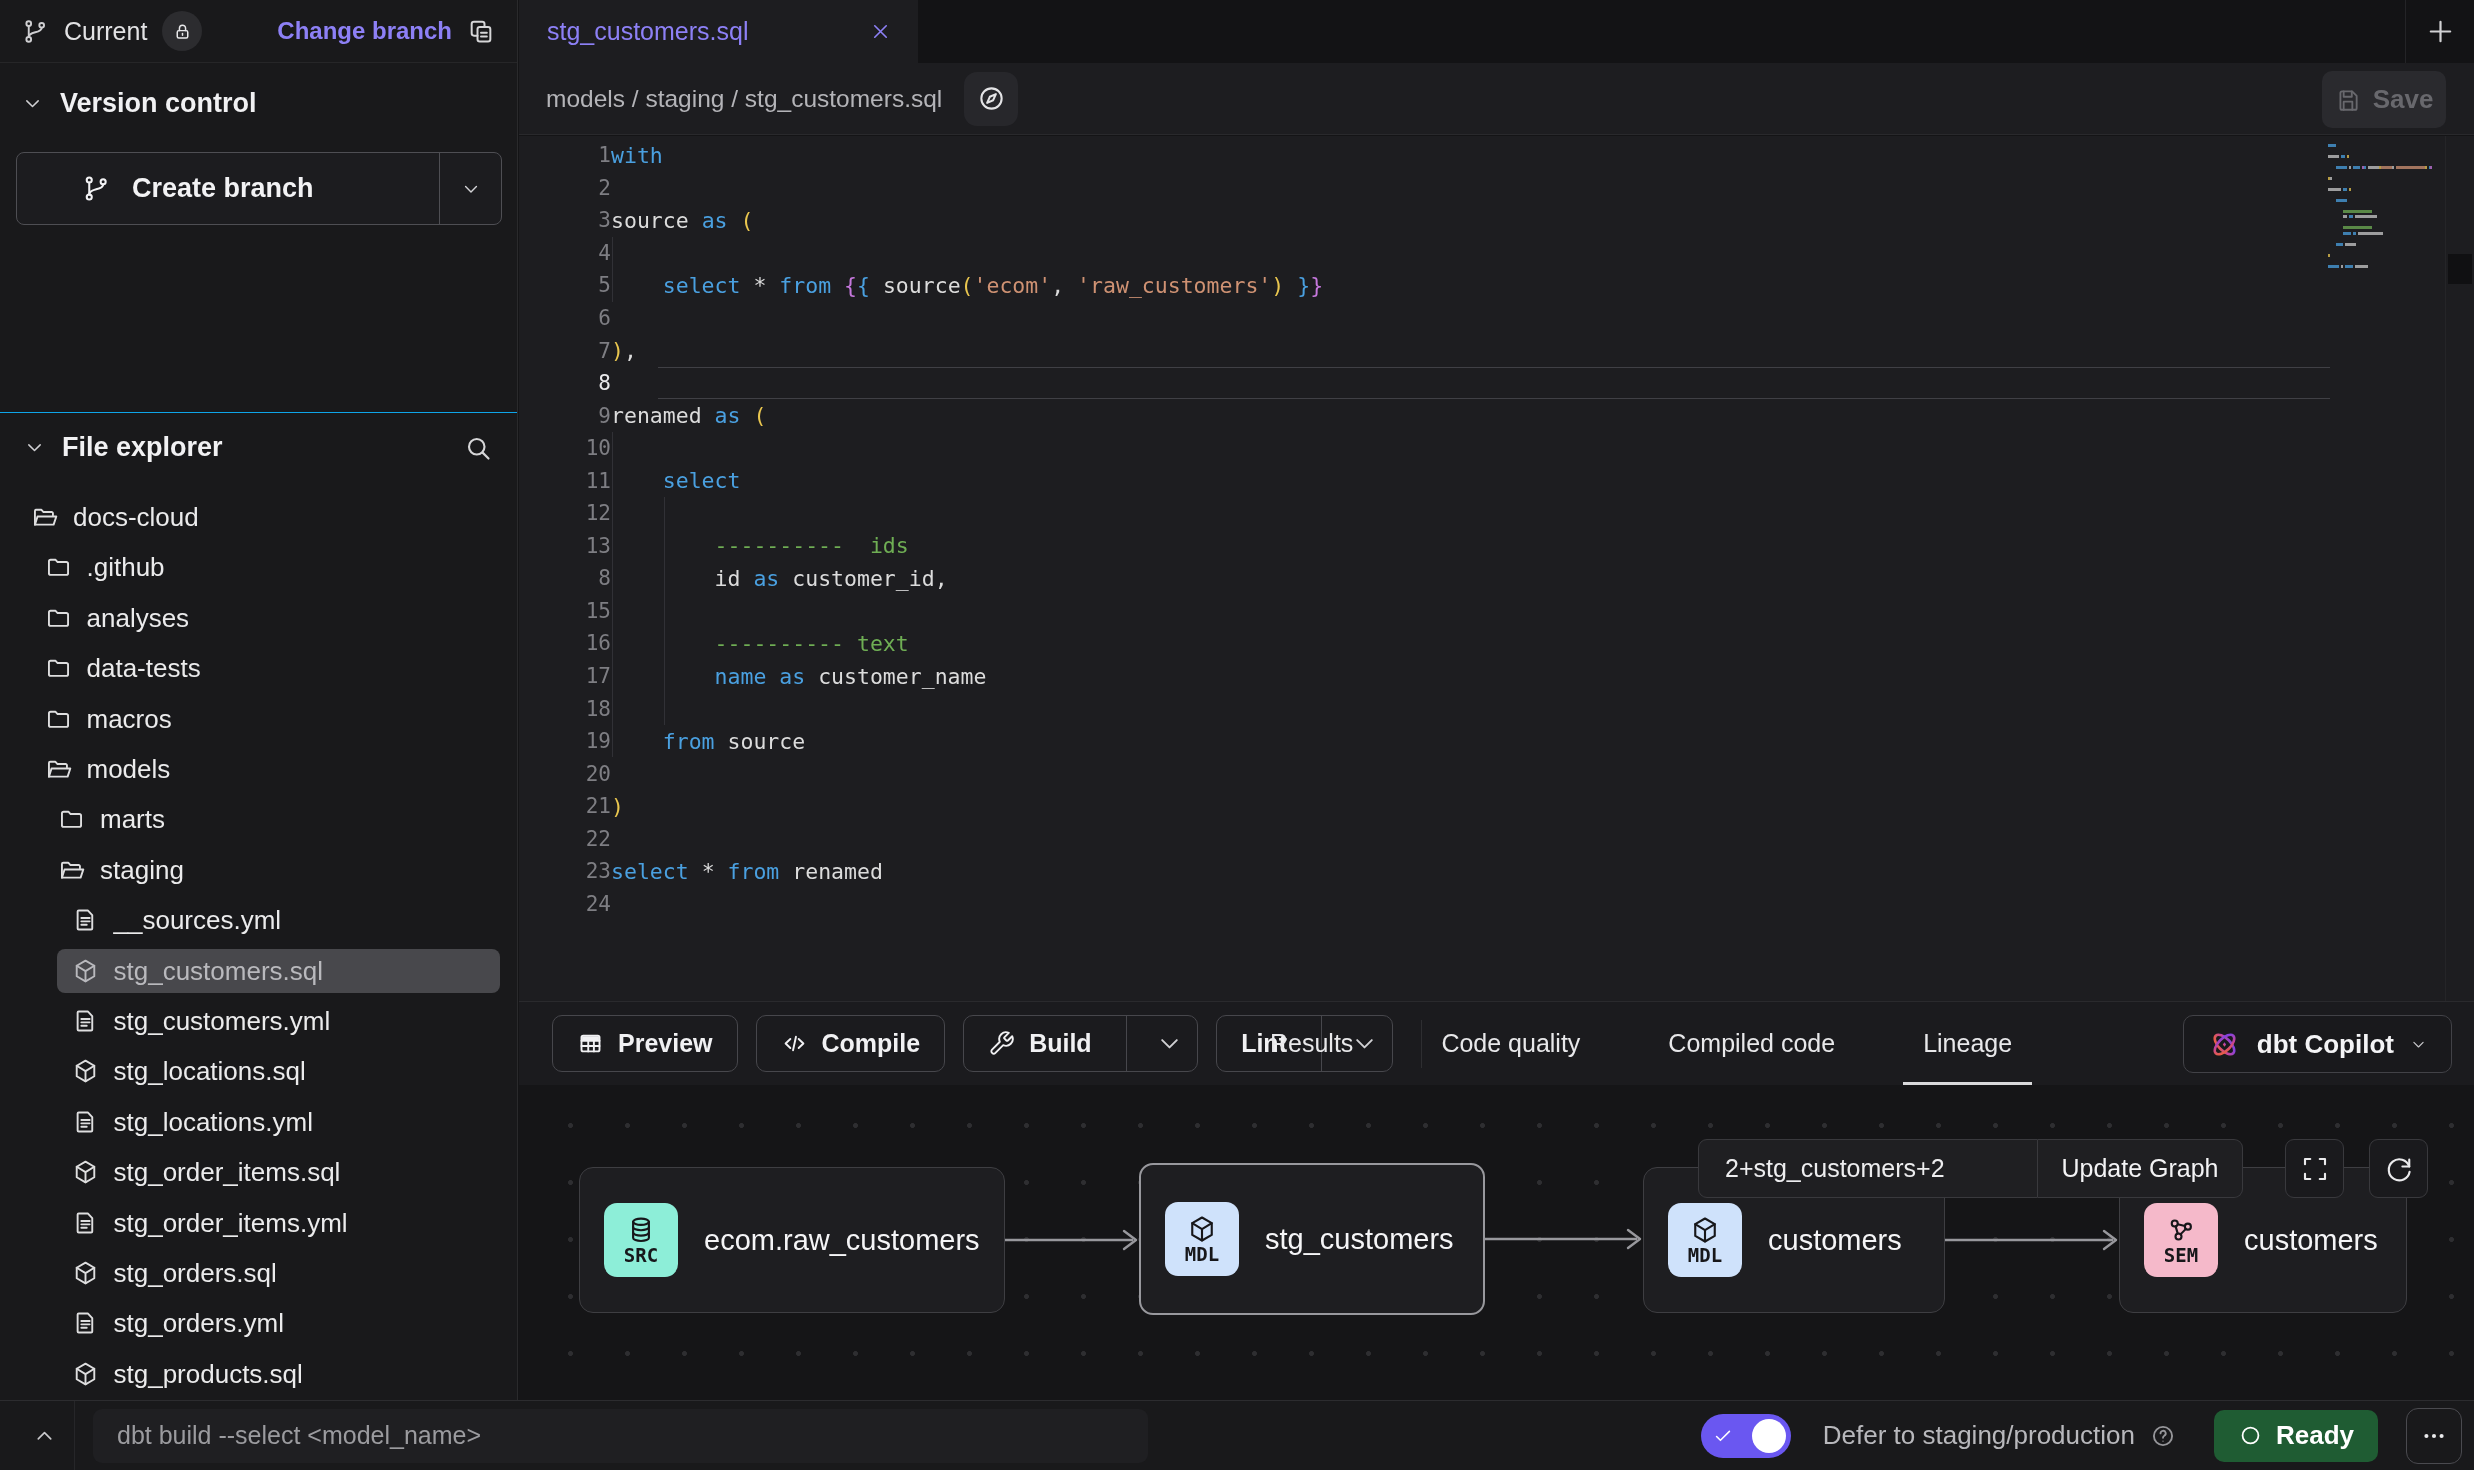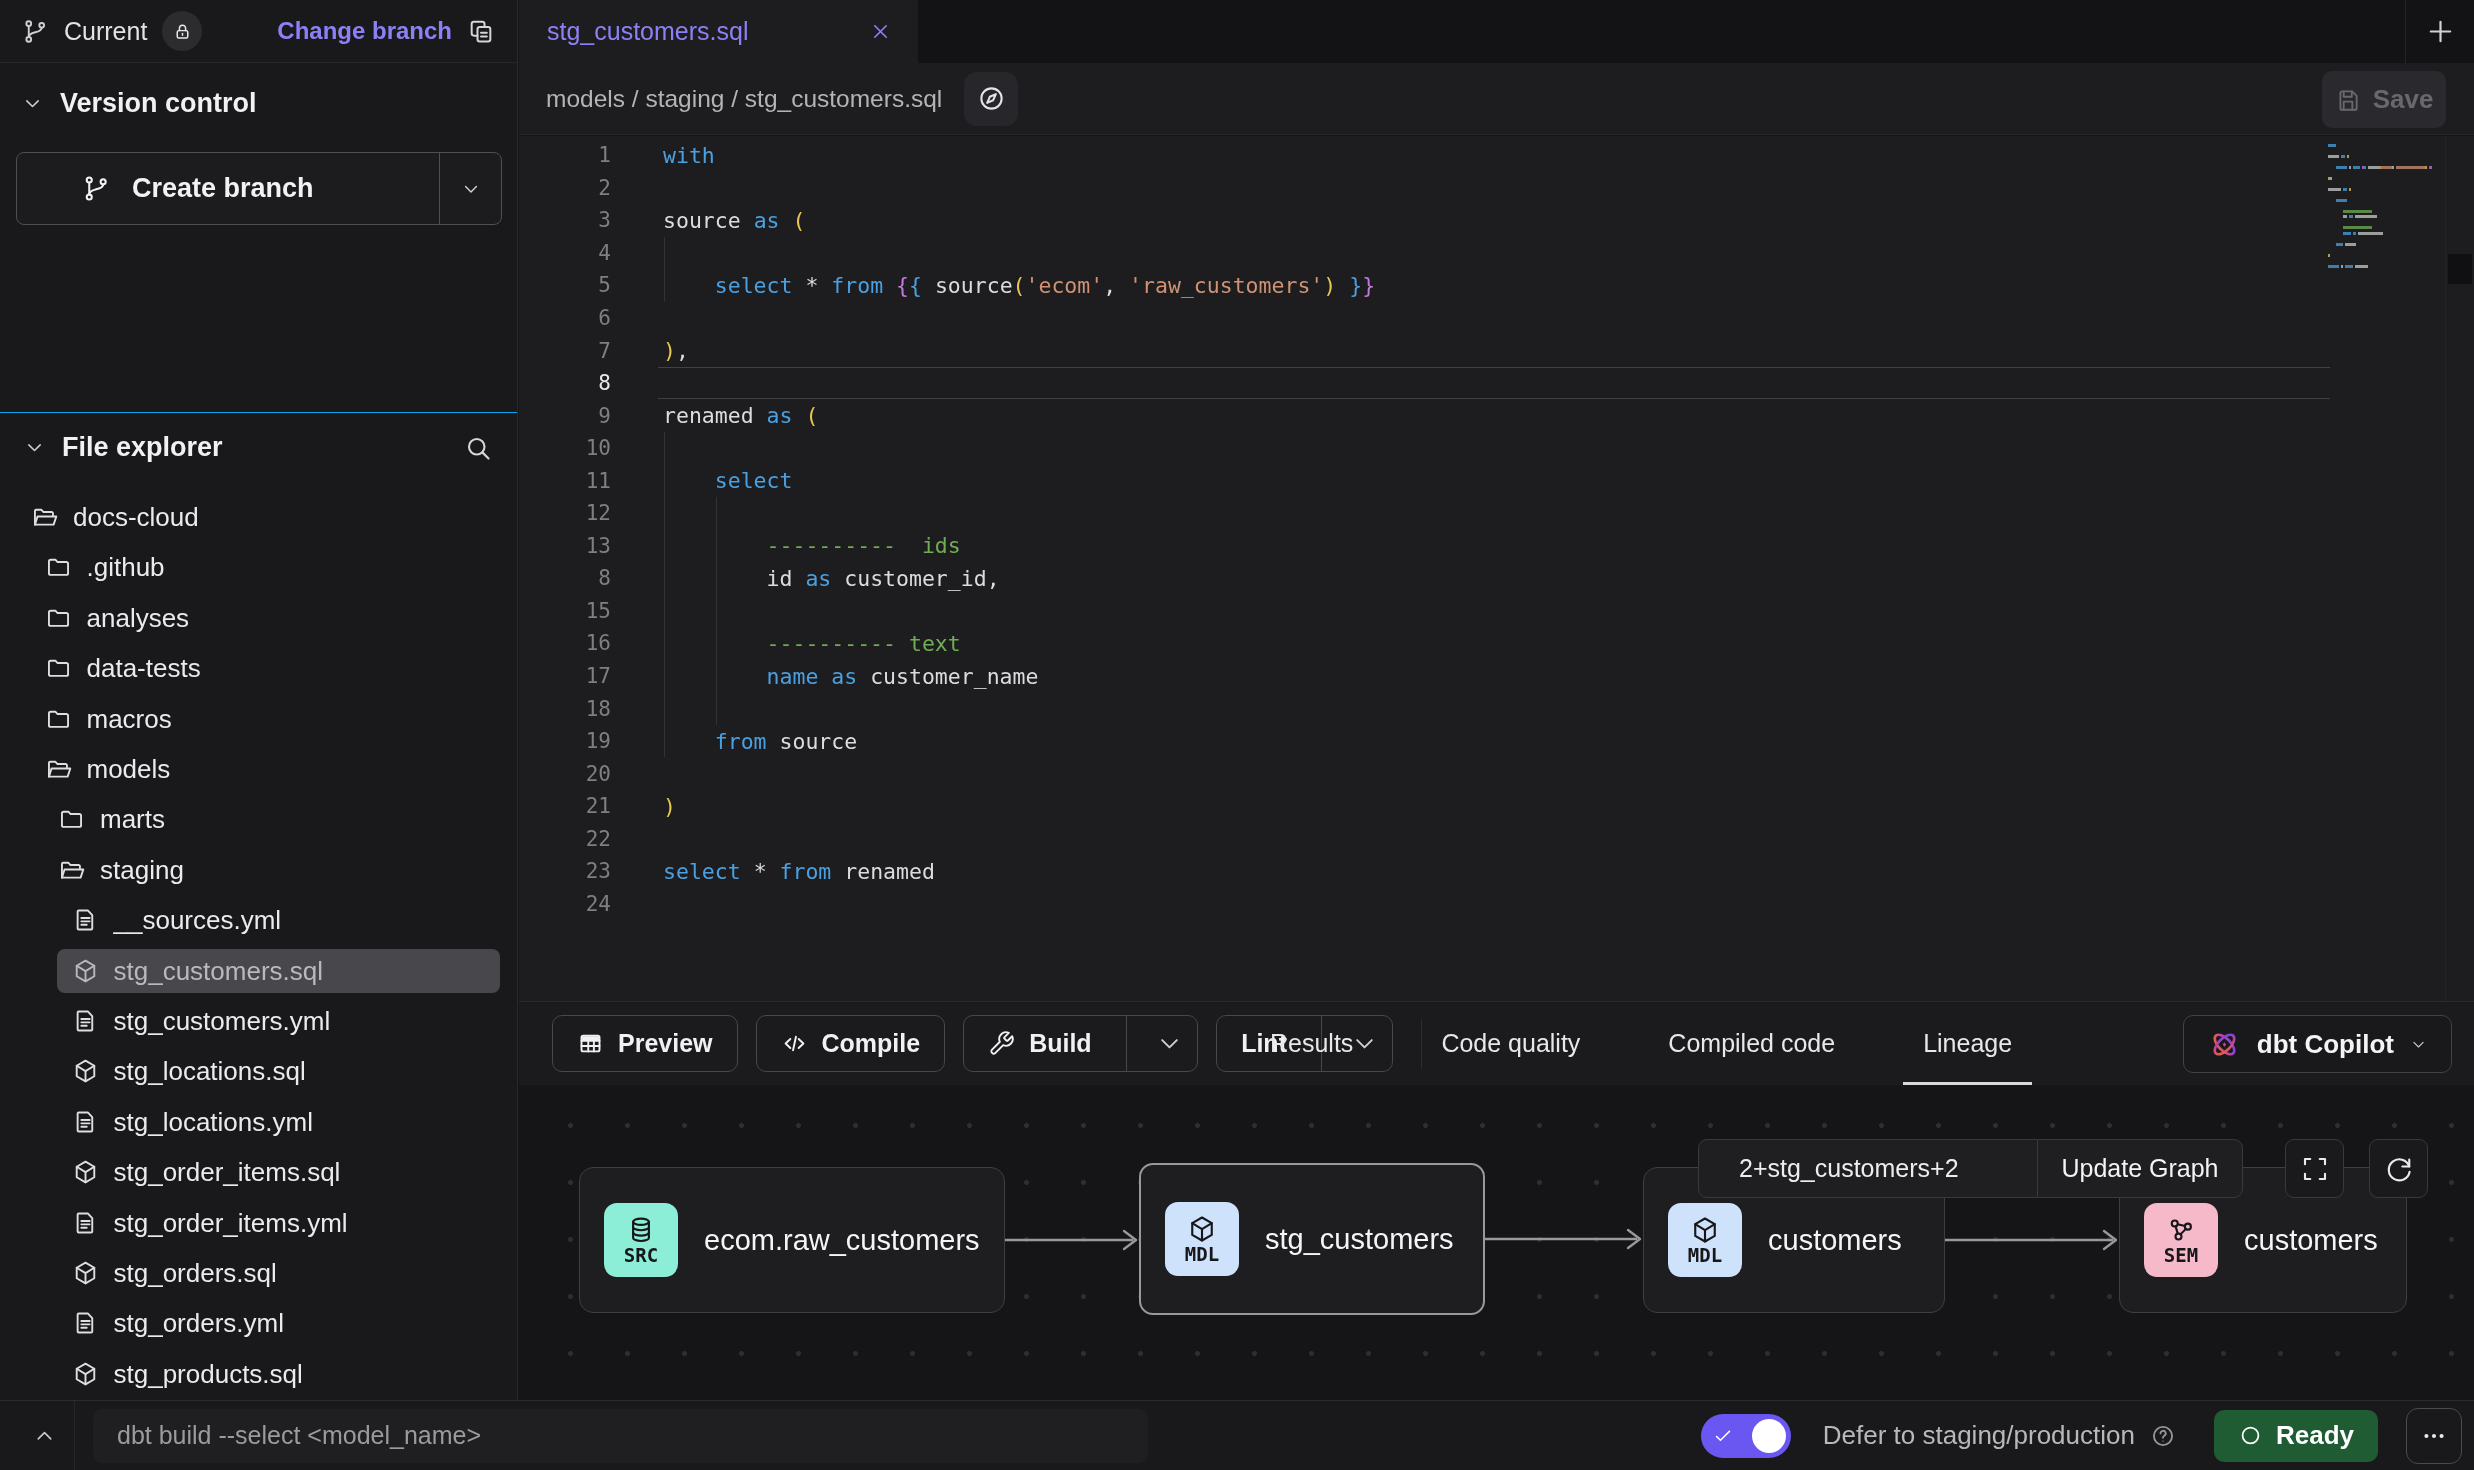--- a/index.html
+++ b/index.html
@@ -47,21 +47,21 @@
 
   .ed-head { position:absolute; top:63px; left:0; right:0; height:72px; background:#1d1d20; border-bottom:1px solid #29292c; display:flex; align-items:center; padding-left:27px; gap:22px; }
   .crumb { font-size:24.5px; color:#b4b4b8; }
   .compass-btn { width:54px; height:54px; border-radius:13px; background:#27272b; display:flex; align-items:center; justify-content:center; color:#e4e4e6; font-size:29px; }
   .save { position:absolute; right:28px; top:8px; width:124px; height:57px; background:#2a2a2e; border-radius:10px; border:none; display:flex; align-items:center; justify-content:center; gap:12px; color:#68686d; font-size:26px; font-weight:600; }
   .save .icon { font-size:26px; display:inline-flex; }
 
   .editor { position:absolute; top:136px; left:0; right:0; height:865px; background:#1d1d20; padding-top:3px; }
   .code-line { position:relative; height:32.55px; display:flex; align-items:center; font-family:"DejaVu Sans Mono", monospace; font-size:21.5px; }
   .gutter { flex:0 0 92px; text-align:right; color:#7e7e83; font-size:21px; }
-  .lc { position:relative; margin-left:52px; white-space:pre; color:#d6d6d6; height:100%; display:flex; align-items:center;text-align:center; }
+  .lc { position:relative; white-space:pre; color:#d6d6d6; height:100%; display:flex; align-items:center;text-align:center; }
   .guide { position:absolute; top:0; bottom:0; border-left:1px solid #313136; }
   .code-line.cur::before { content:''; position:absolute; left:139px; right:144px; top:0; bottom:0; border-top:1px solid #404045; border-bottom:1px solid #404045; }
   .code-line.cur .gutter { color:#e8e8ea; }
   .tok-kw { color:#4aa0e0; } .tok-tx { color:#dcdcdc; } .tok-pn { color:#e9c64f; }
   .tok-str { color:#cf9273; } .tok-cm { color:#6fae54; } .tok-ja { color:#c678dd; }
   .tok-jb { color:#4aa0e0; } .tok-ws { color:transparent; }
 
   .minimap { position:absolute; top:8px; right:34px; width:112px; }
   .mm-line { height:3.2px; margin-bottom:2.3px; display:flex; }
   .mm-line span { height:100%; display:inline-block; opacity:.75; }
@@ -83,21 +83,21 @@
   .copilot { position:absolute; right:22px; top:13px; height:58px; padding:0 24px; display:flex; align-items:center; gap:16px; border:1.5px solid #424247; border-radius:10px; background:#19191c; color:#f4f4f6; font-size:26px; font-weight:700; }
   .copilot .chev { font-size:17px; color:#c6c6c9; }
   .copilot-ic { display:inline-flex; font-size:33px; }
 
   
   .graph { position:absolute; top:1085px; left:0; right:0; height:315px; overflow:hidden;
            background-color:#151517;
            background-image:radial-gradient(circle, #2e2e31 2.2px, transparent 2.4px);
            background-size:57px 57px; background-position:23px 12px; }
   .gctl { position:absolute; top:54px; left:1179px; height:59px; display:flex; z-index:5; }
-  .gfilter { width:340px; background:#1f1f22; border:1px solid #39393d; border-right:1px solid #39393d; border-radius:9px 0 0 9px; color:#ededef; font-size:25px; padding:0 40px; font-family:"Liberation Sans", sans-serif; outline:none; }
+  .gfilter { width:340px; background:#1f1f22; border:1px solid #39393d; border-right:1px solid #39393d; border-radius:9px 0 0 9px; color:#ededef; font-size:25px; padding:0 26px; font-family:"Liberation Sans", sans-serif; outline:none; }
   .gupdate { width:205px; background:#1f1f22; border:1px solid #39393d; border-left:none; border-radius:0 9px 9px 0; color:#f3f3f5; font-size:25px; font-weight:400; display:flex; align-items:center; justify-content:center; cursor:pointer; }
   .gico { position:absolute; top:54px; width:59px; height:59px; border:1px solid #39393d; border-radius:9px; background:#1a1a1d; display:flex; align-items:center; justify-content:center; color:#eaeaec; font-size:30px; z-index:5; cursor:pointer; }
   .gnode { position:absolute; background:#1e1e21; border:1.5px solid #3e3e42; border-radius:14px; display:flex; align-items:center; padding-left:24px; z-index:2; cursor:pointer; }
   .gnode.sel { border:2.5px solid #98989d; }
   .badge { width:74px; height:74px; border-radius:13px; display:flex; flex-direction:column; align-items:center; justify-content:center; color:#17171a; flex:0 0 74px; }
   .badge .icon { display:inline-flex; font-size:30px; }
   .badge-label { font-family:"DejaVu Sans Mono", monospace; font-size:19px; font-weight:700; line-height:1.1; }
   .gtitle { margin-left:26px; font-size:29px; font-weight:500; color:#f5f5f7; white-space:nowrap; }
   .garrow { position:absolute; z-index:1; }
 

